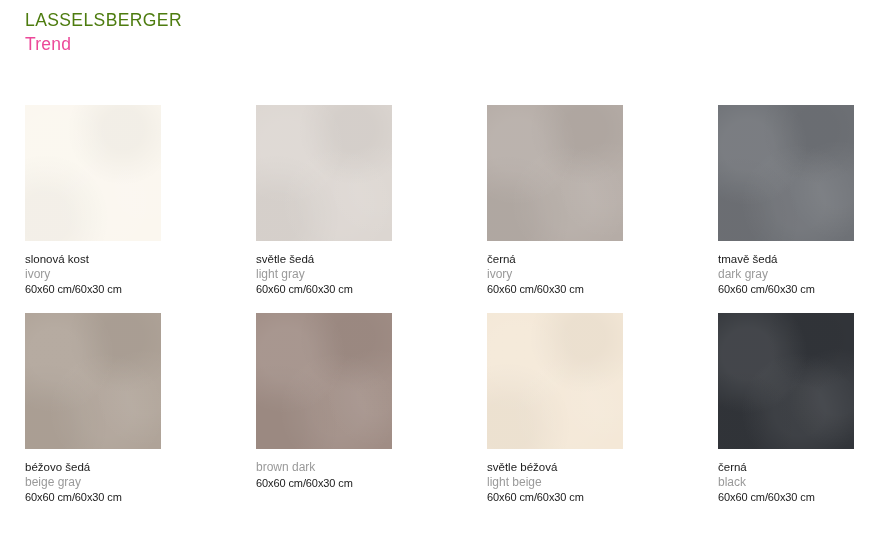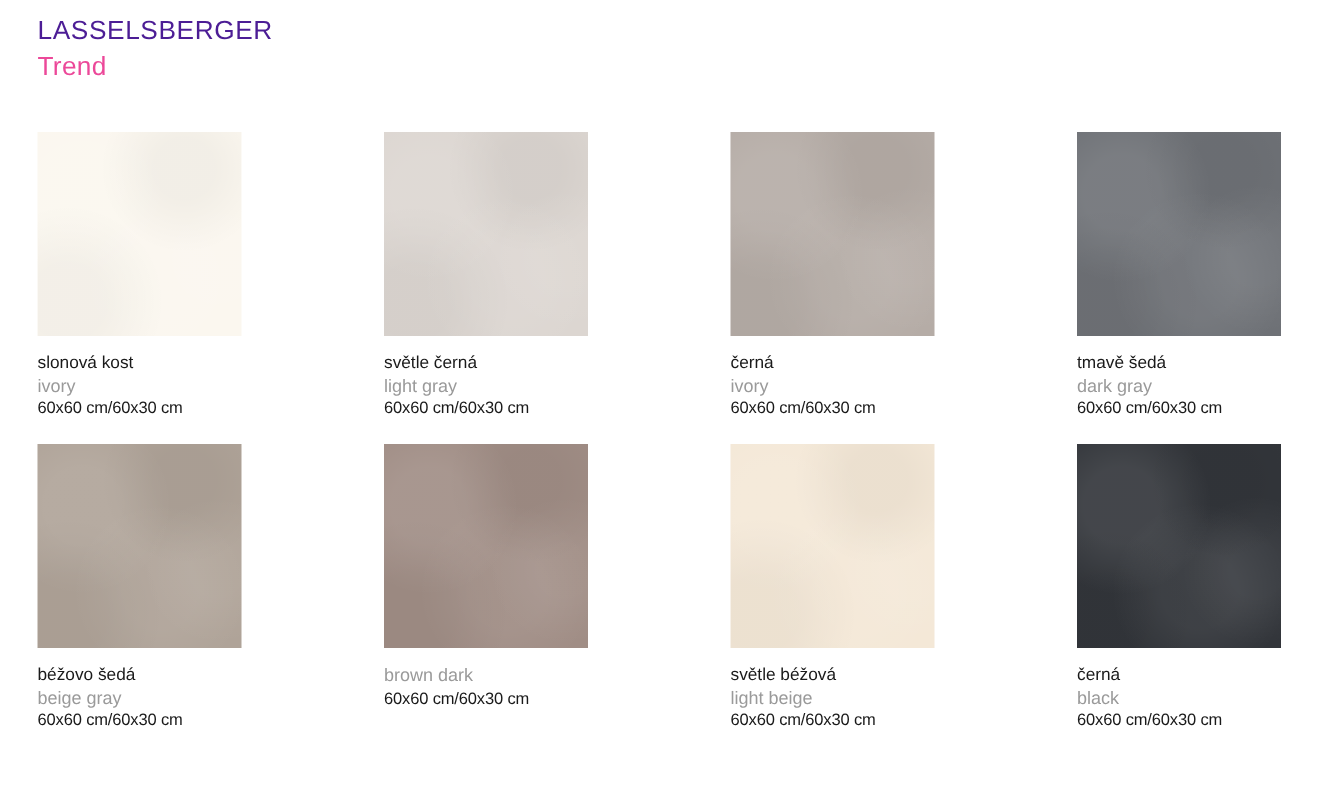--- a/index.html
+++ b/index.html
@@ -46,21 +46,21 @@
     font-weight: 400;
     white-space: nowrap;
     display: block;
     margin-top: 6px;
   }
 
   
   .grid {
     position: absolute;
     left: 25px;
-    top: 88px;
+    top: 105px;
     width: 832px;
     display: grid;
     grid-template-columns: repeat(4, 136px);
     column-gap: 95px;
     row-gap: 17px;
   }
 
   .swatch-card {
     width: 136px;
   }
@@ -110,37 +110,37 @@
     white-space: nowrap;
     letter-spacing: -0.1px;
   }
 </style>
 </head>
 <body>
 
 <div class="page">
 
   <div class="header">
-    <span class="brand-title" style="color: #4c1d95;">LASSELSBERGER</span>
+    <span class="brand-title" style="color: #4d7c0f;">LASSELSBERGER</span>
     <span class="brand-subtitle" style="color: #ec4899;">Trend</span>
   </div>
 
   <div class="grid" id="swatch-grid">
       <div class="swatch-card">
         <div class="swatch-chip" style="background-color: rgb(251, 247, 239);"></div>
         <div class="swatch-info">
           <span class="name-cs">slonová kost</span>
           <span class="name-en">ivory</span>
           <span class="sizes">60x60 cm/60x30 cm</span>
         </div>
       </div>
       <div class="swatch-card">
         <div class="swatch-chip" style="background-color: rgb(220, 214, 209);"></div>
         <div class="swatch-info">
-          <span class="name-cs">světle černá</span>
+          <span class="name-cs">světle šedá</span>
           <span class="name-en">light gray</span>
           <span class="sizes">60x60 cm/60x30 cm</span>
         </div>
       </div>
       <div class="swatch-card">
         <div class="swatch-chip" style="background-color: rgb(181, 172, 166);"></div>
         <div class="swatch-info">
           <span class="name-cs">černá</span>
           <span class="name-en">ivory</span>
           <span class="sizes">60x60 cm/60x30 cm</span>

